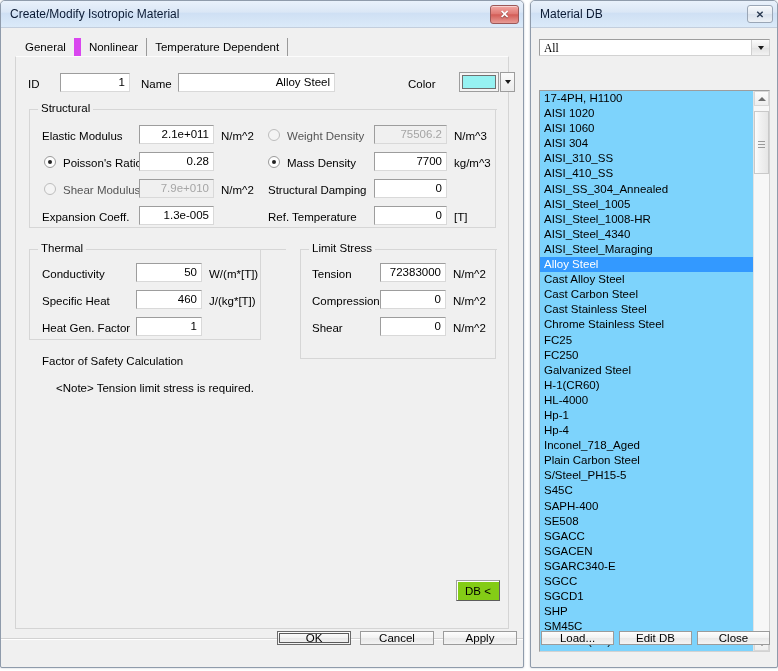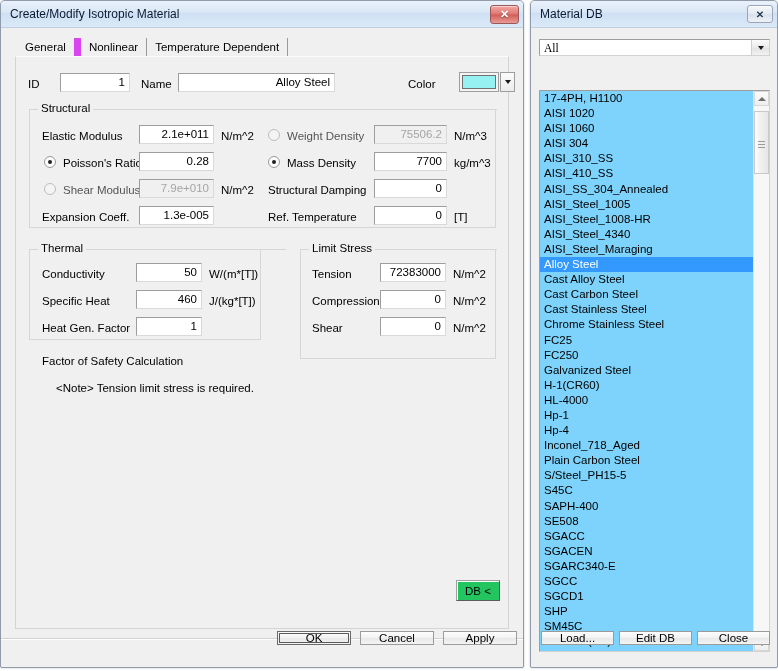--- a/index.html
+++ b/index.html
@@ -176,21 +176,21 @@
     box-sizing: border-box;
     font-family: "Liberation Sans", sans-serif;
     font-size: 11.5px;
     color: #000;
     display: flex; align-items: center; justify-content: center;
     cursor: pointer;
     height: 14px;
   }
   .btn.default { outline: 1px solid #5a5a5a; outline-offset: -3px; border-color:#6a6a6a;}
   .btn.flat {
-    background: #22c55e;
+    background: #84cc16;
     border: 1px solid #a0a0a0;
     border-right-color: #5c5c5c;
     border-bottom-color: #5c5c5c;
     box-shadow: inset 1px 1px 0 #ffffff;
   }
 
   
   .combo {
     position: absolute;
     background: #fff;

